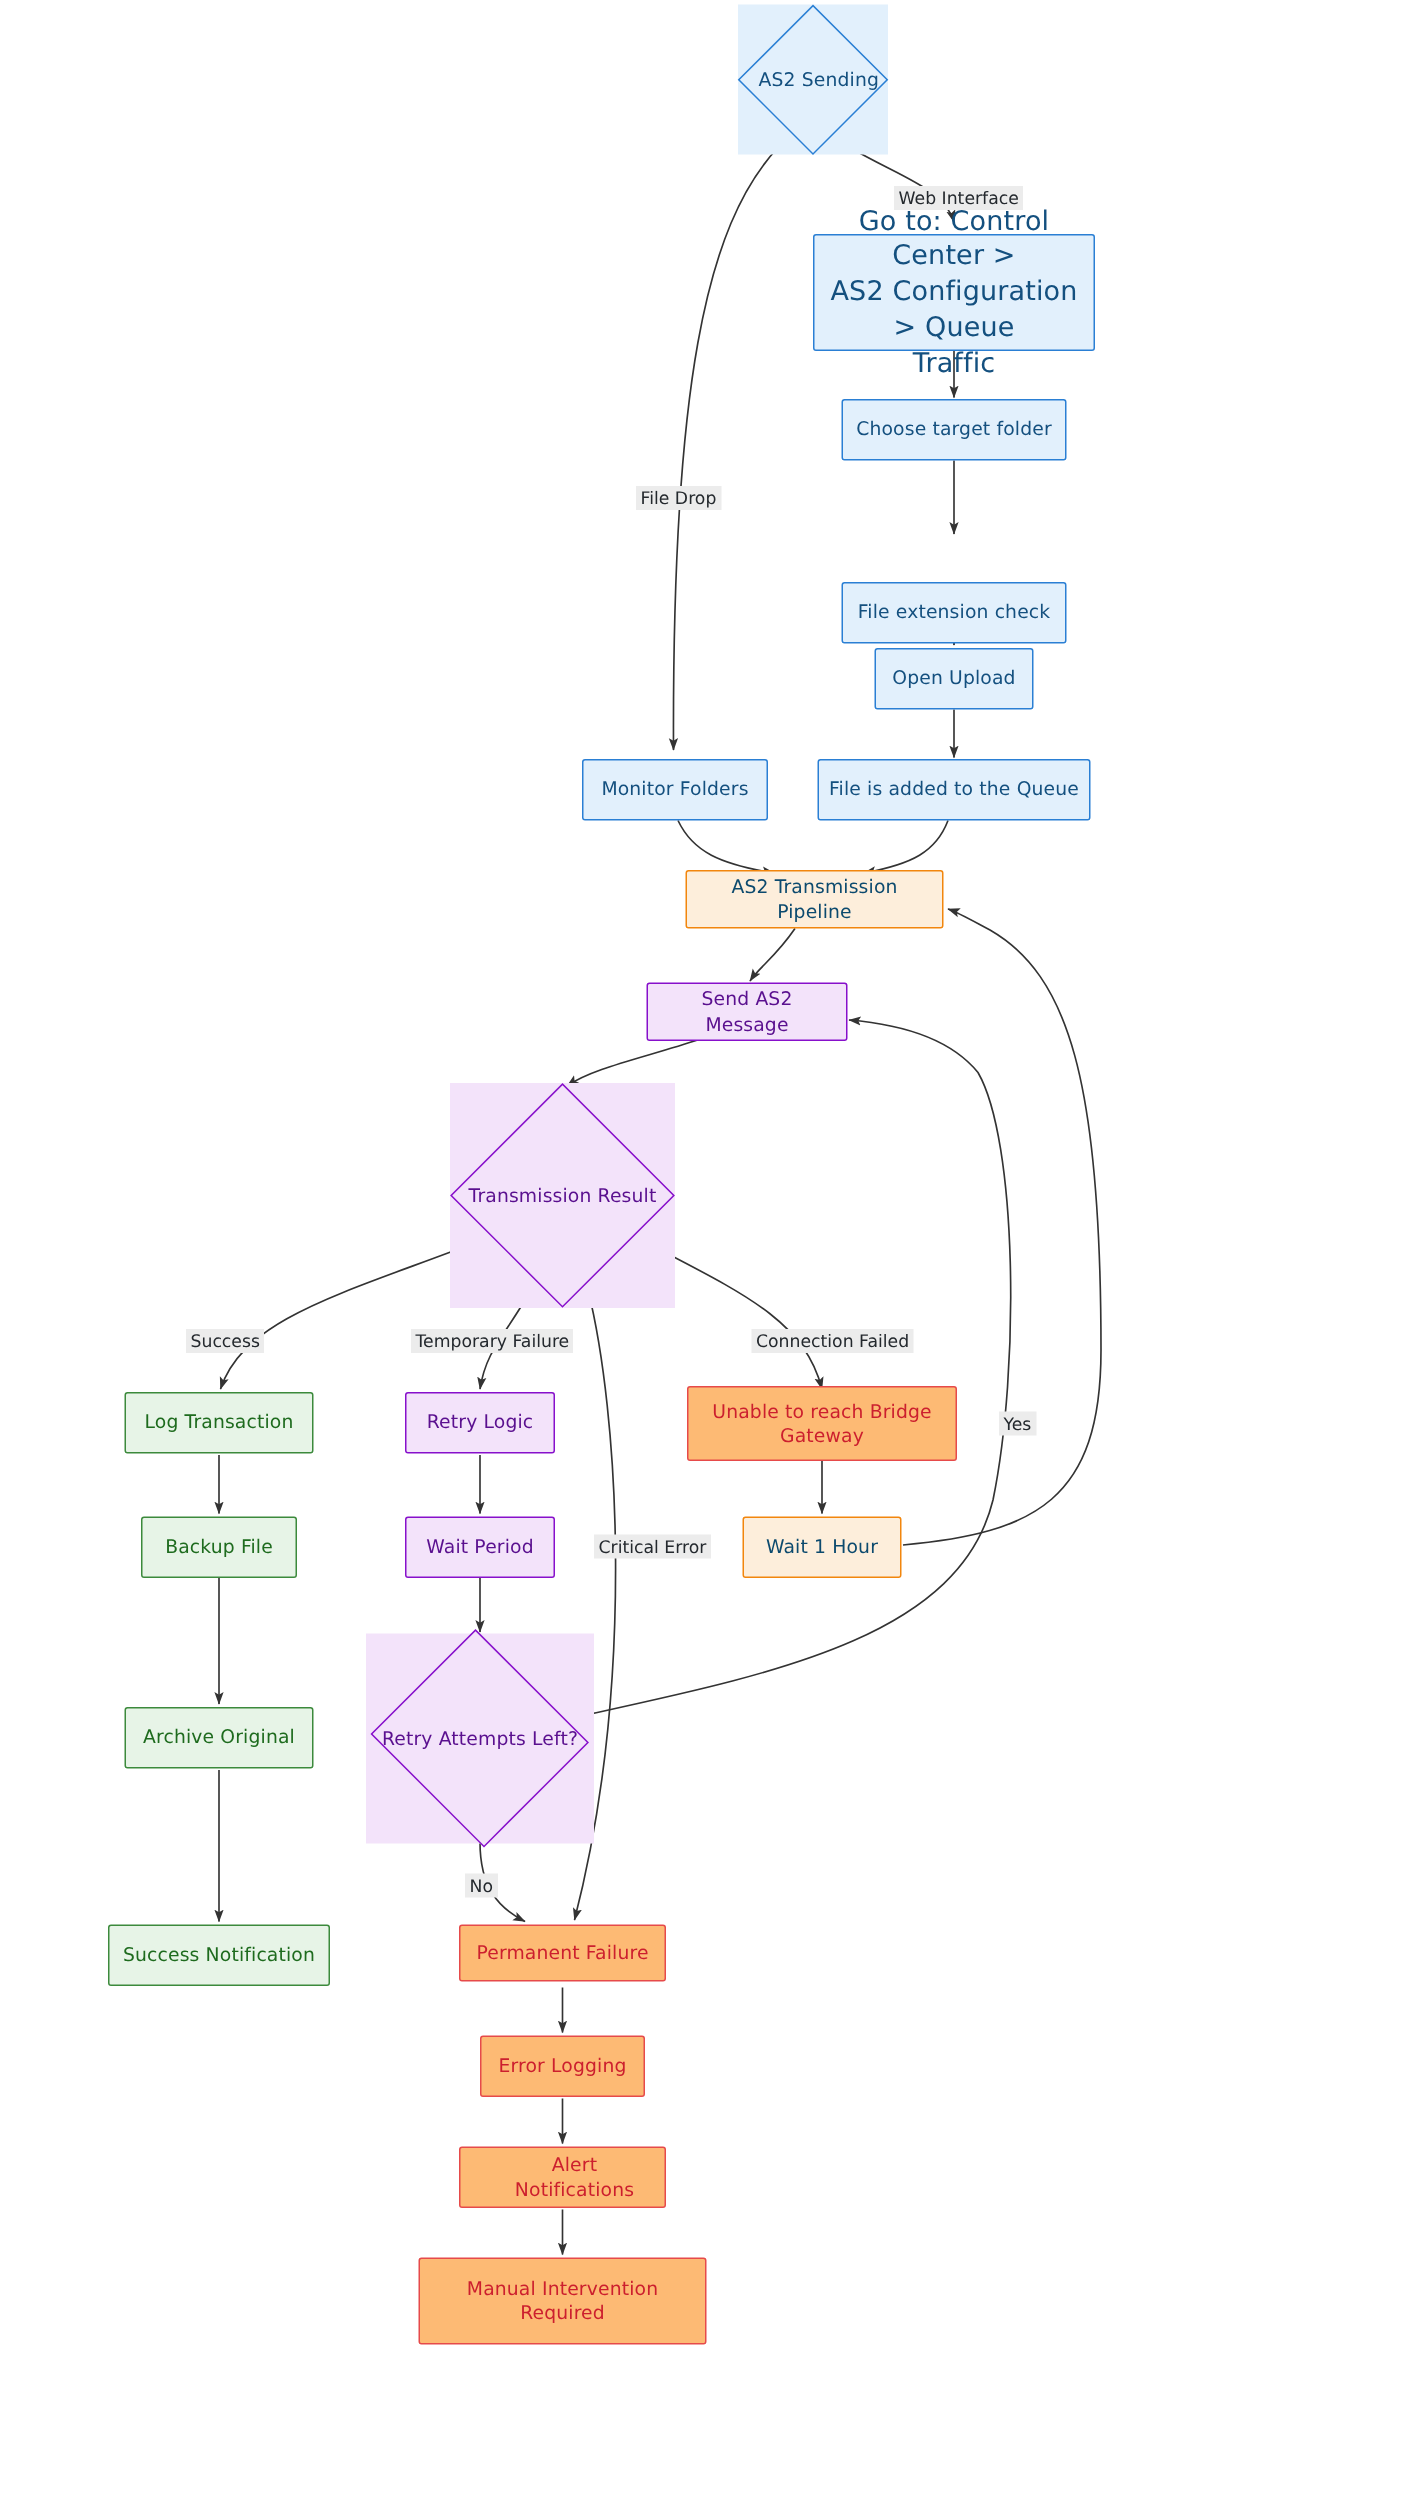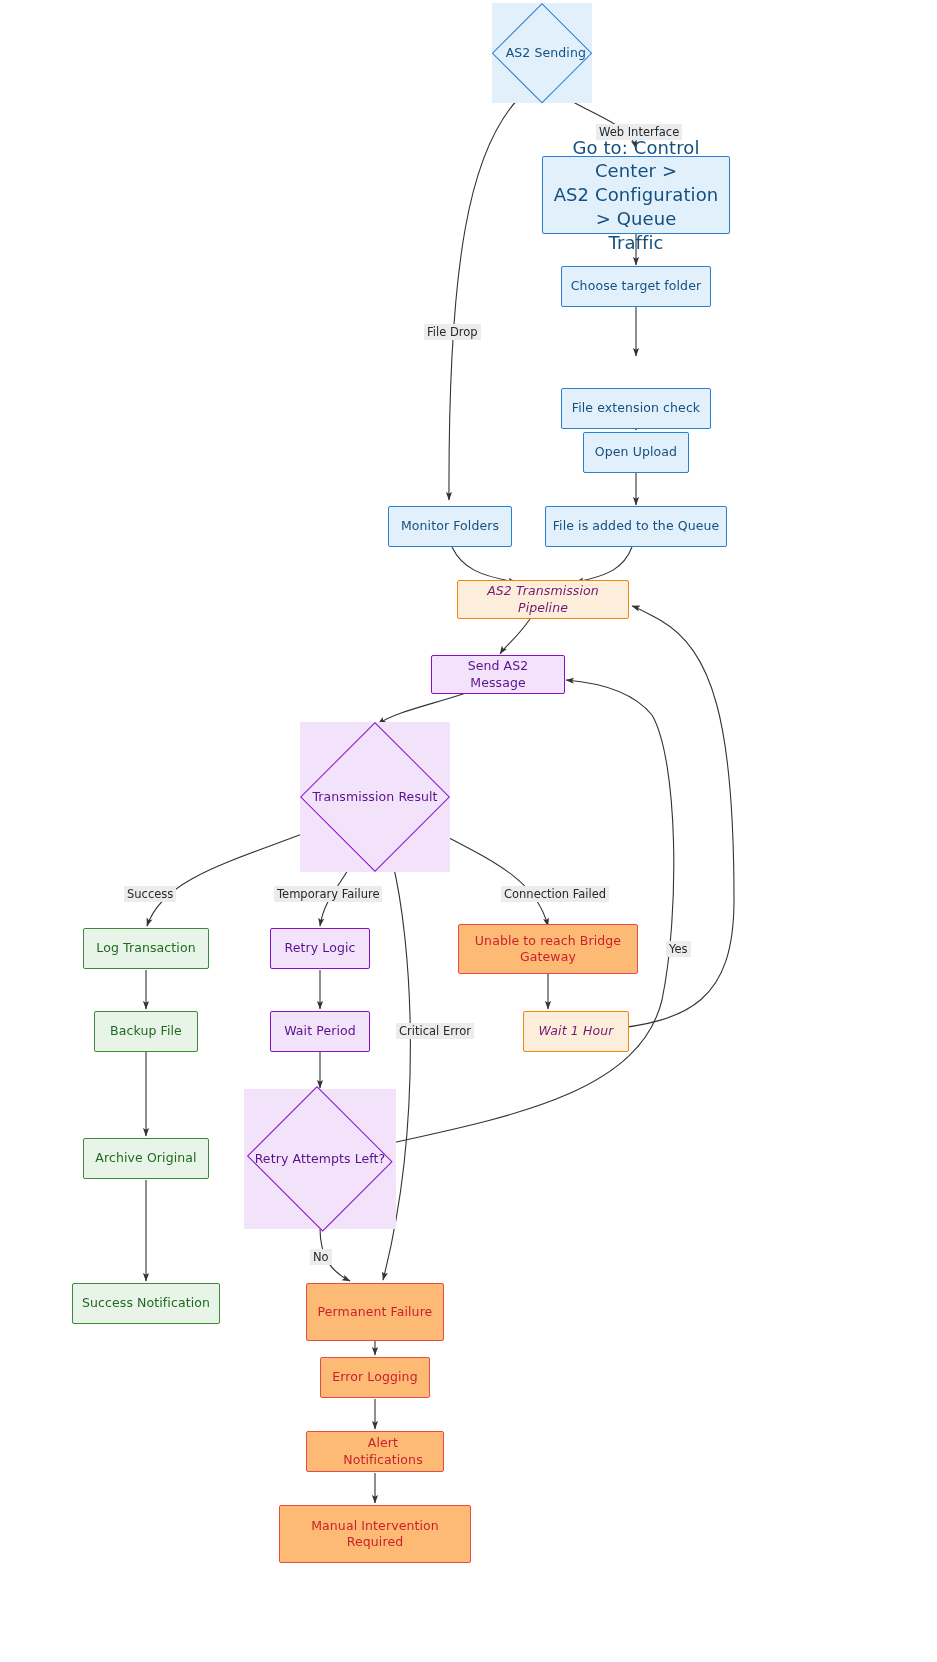--- a/index.html
+++ b/index.html
@@ -66,21 +66,21 @@
     z-index: 0;
   }
   .diamond .lbl {
     position: relative;
     z-index: 1;
   }
   
   .c-blue   { background: #e2f0fc; border-color: #2a7fd4; color: #14507f; }
   .c-blue .dia-bg   { background: #e2f0fc; border-color: #2a7fd4; }
   .c-blue   { }
-  .c-orange { background: #fdeedb; border-color: #f2860d; color: #701a75; font-style: italic; }
+  .c-orange { background: #fdeedb; border-color: #f2860d; color: #0c4a6e; }
   .c-purple { background: #f3e3fa; border-color: #8710cb; color: #5a108f; }
   .c-purple .dia-bg { background: #f3e3fa; border-color: #8710cb; }
   .c-green  { background: #e7f4e7; border-color: #3c8a3c; color: #1e6b1e; }
   .c-red    { background: #fdba74; border-color: #e64a4a; color: #cc1f2e; }
 
   
   .edge-label {
     position: absolute;
     background: #ececec;
     color: #24292e;
@@ -229,25 +229,25 @@
   <div class="node diamond c-purple" style="left:244px; top:1089px; width:152px; height:140px; font-size:12.5px;">
     <span class="dia-bg"></span>
     <span class="lbl">Retry Attempts Left?</span>
   </div>
 
   <div class="node rect c-red" style="left:458px; top:924px; width:180px; height:50px; font-size:12.5px;">
     <span class="lbl">Unable to reach Bridge
 Gateway</span>
   </div>
 
-  <div class="node rect c-orange" style="left:495px; top:1011px; width:106px; height:41px; font-size:12.5px;margin-left:28px;">
+  <div class="node rect c-orange" style="left:495px; top:1011px; width:106px; height:41px; font-size:12.5px;">
     <span class="lbl">Wait 1 Hour</span>
   </div>
 
-  <div class="node rect c-red" style="left:306px; top:1283px; width:138px; height:58px; font-size:12.5px;">
+  <div class="node rect c-red" style="left:306px; top:1283px; width:138px; height:38px; font-size:12.5px;">
     <span class="lbl">Permanent Failure</span>
   </div>
 
   <div class="node rect c-red" style="left:320px; top:1357px; width:110px; height:41px; font-size:12.5px;">
     <span class="lbl">Error Logging</span>
   </div>
 
   <div class="node rect c-red" style="left:306px; top:1431px; width:138px; height:41px; font-size:12.5px;padding-left:16px;">
     <span class="lbl">Alert Notifications</span>
   </div>

